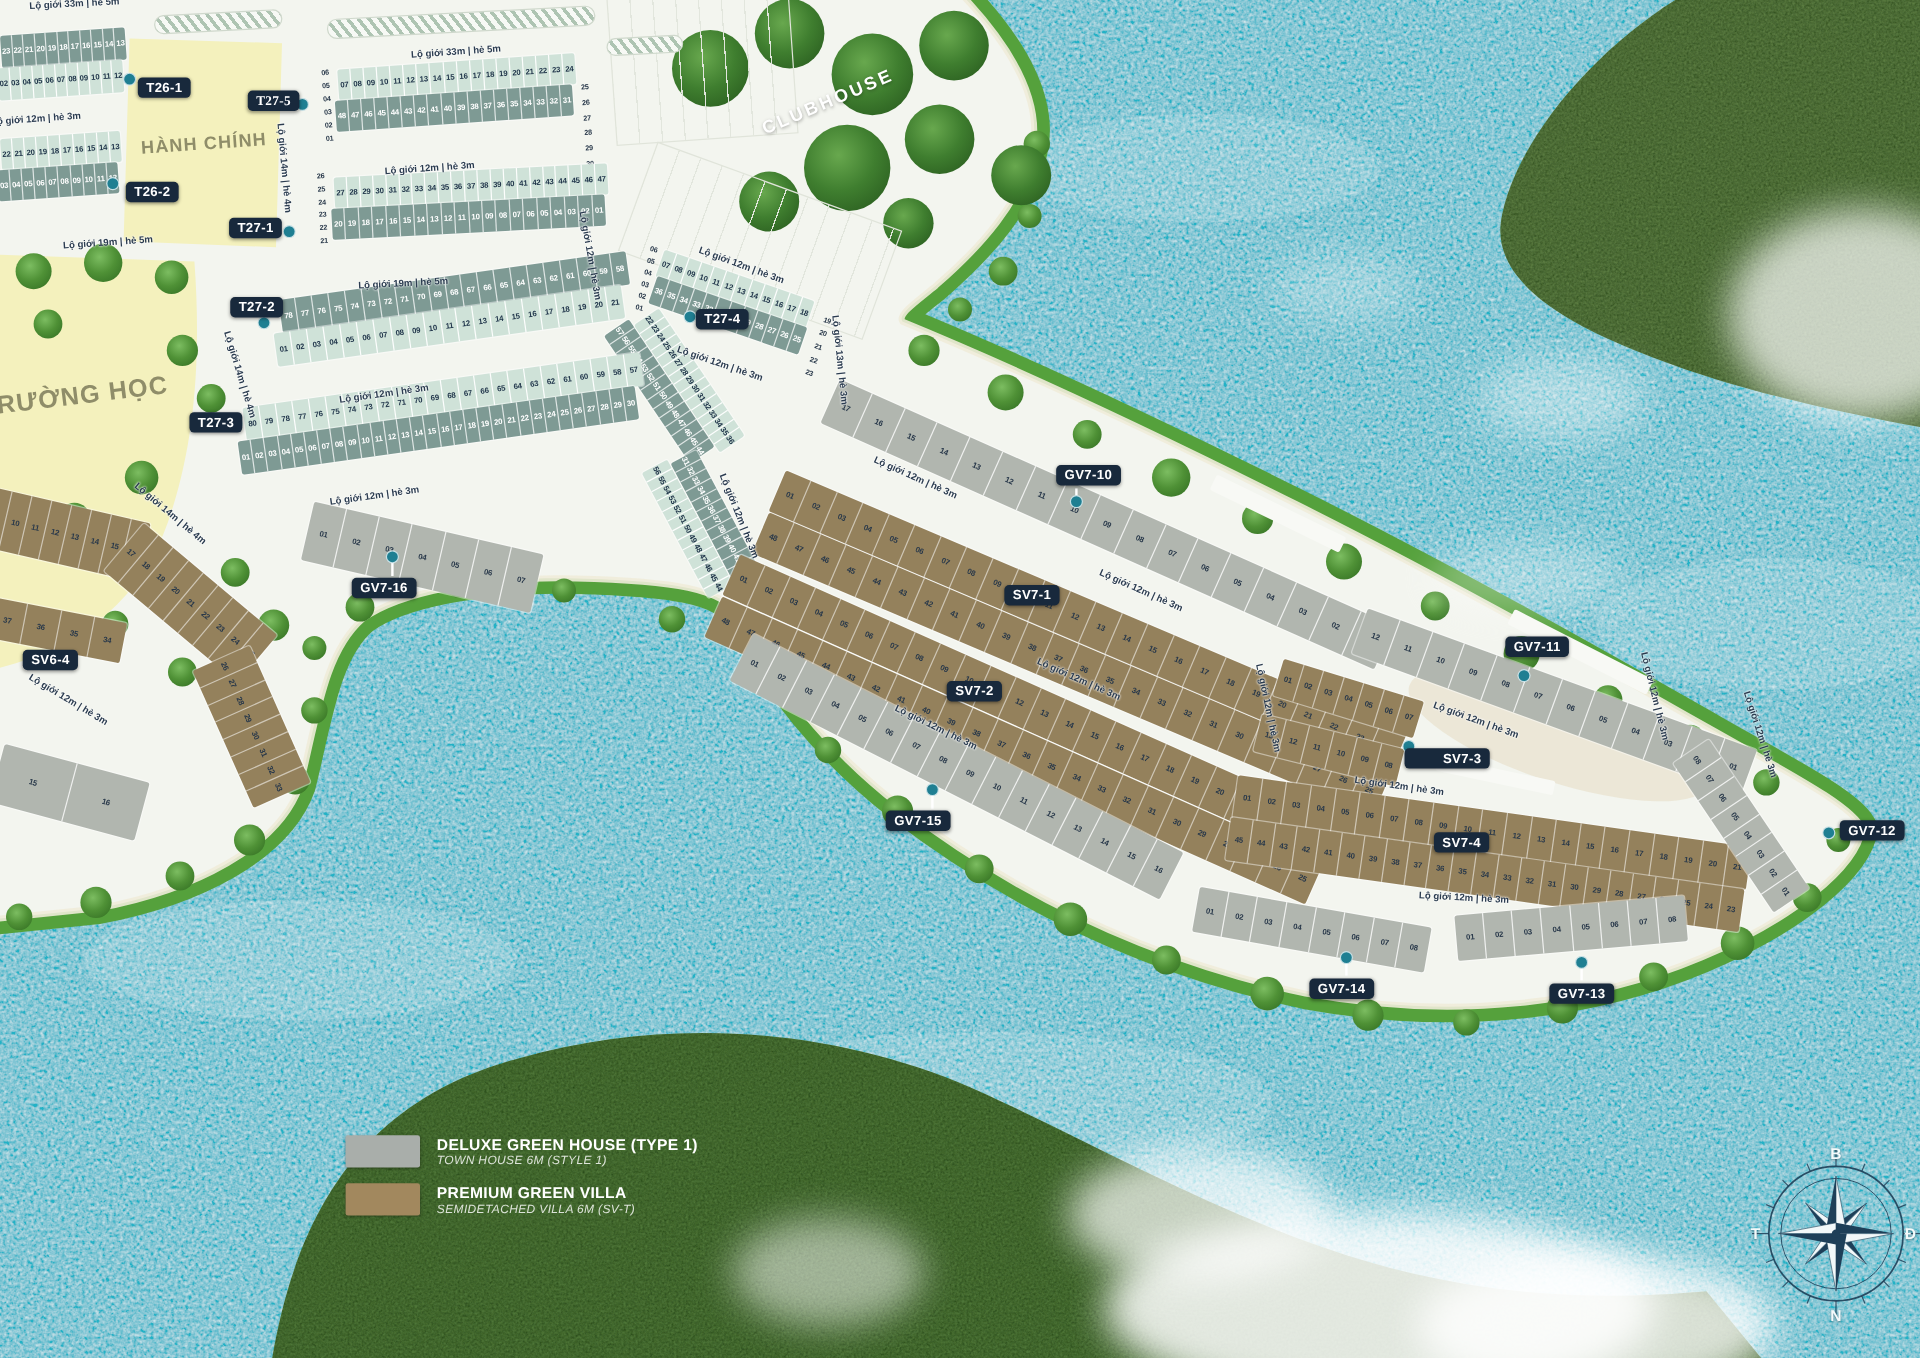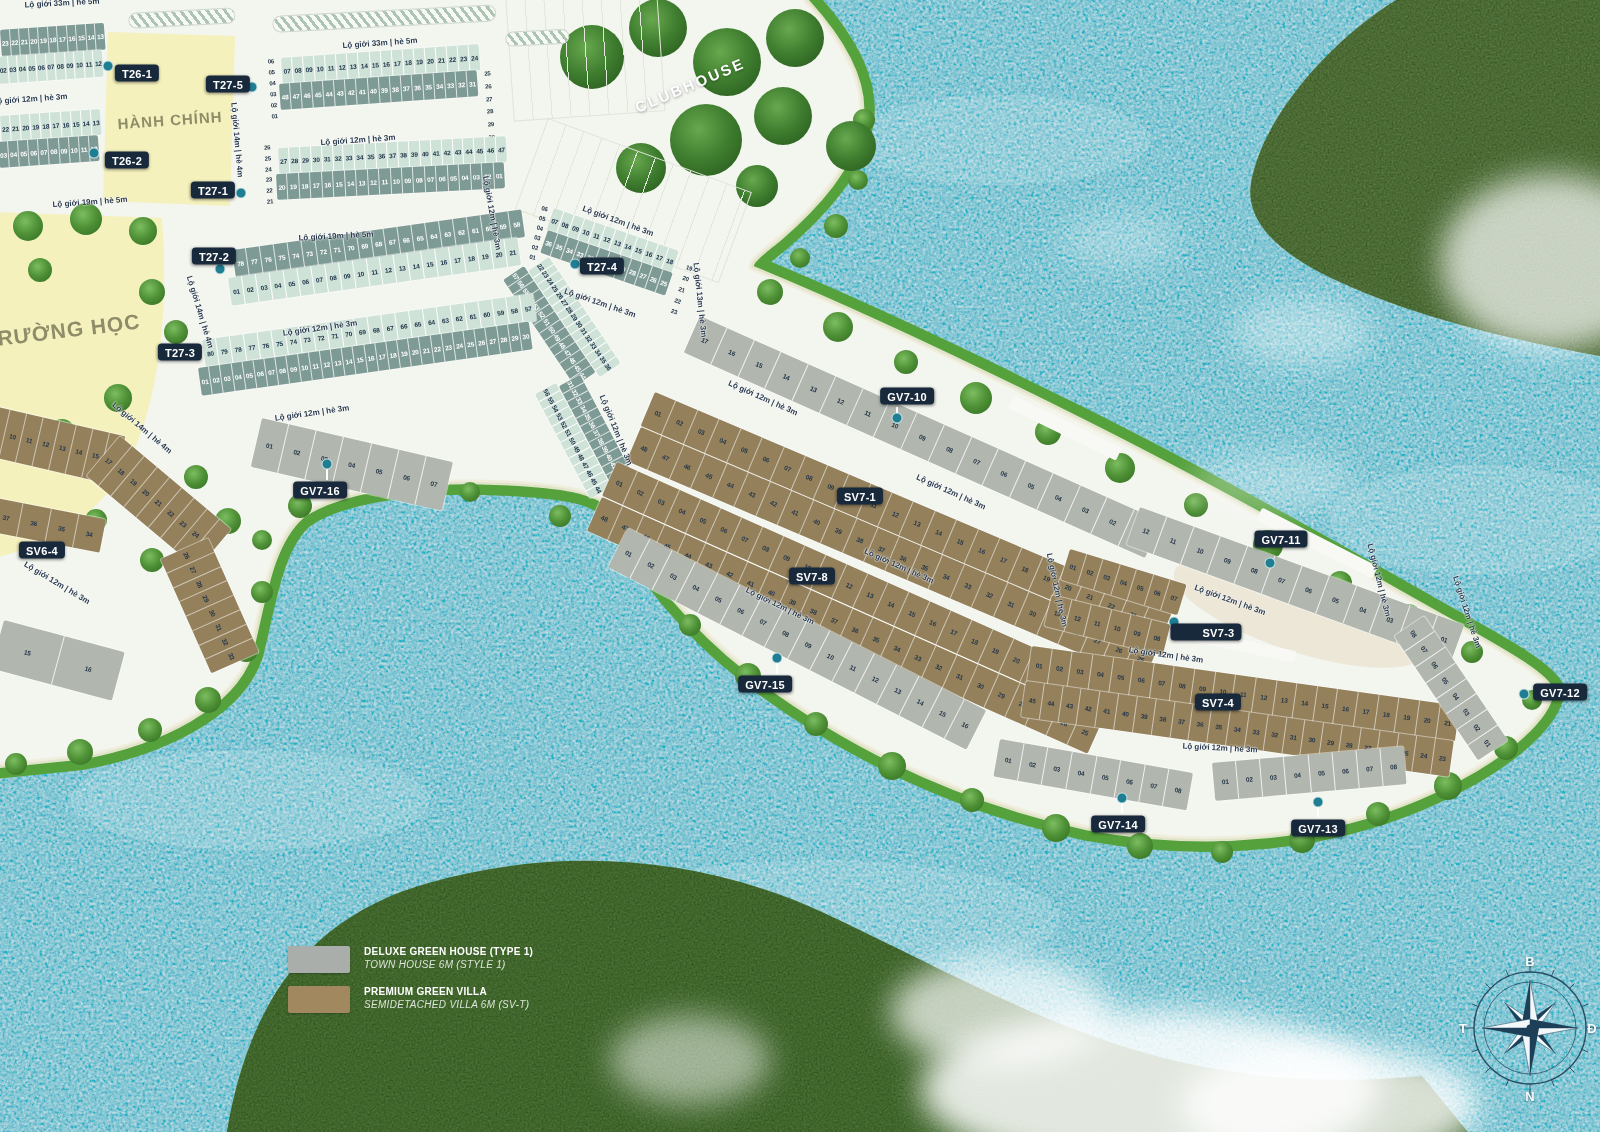--- a/index.html
+++ b/index.html
@@ -47,21 +47,21 @@
          box-shadow:0 1px 3px rgba(0,0,0,.4);letter-spacing:.3px;}
   .dot{position:absolute;width:9px;height:9px;border-radius:50%;background:#1f7f92;
        border:1px solid rgba(255,255,255,.75);transform:translate(-50%,-50%);}
   .stem{position:absolute;background:#fff;}
 
   
   #legend{position:absolute;left:288px;top:946px;}
   .legend-item{display:flex;align-items:flex-start;margin-bottom:13px;}
   .legend-sw{width:62px;height:27px;border-radius:2px;margin-right:14px;flex:none;
              box-shadow:0 1px 2px rgba(0,0,0,.25);}
-  .legend-tt{font-size:10px;font-weight:bold;color:#fff;letter-spacing:.3px;line-height:1.25;}
+  .legend-tt{font-size:13px;font-weight:bold;color:#fff;letter-spacing:.3px;line-height:1.25;}
   .legend-st{font-size:10px;font-style:italic;color:rgba(255,255,255,.82);letter-spacing:.3px;}
 
   
   #compass{position:absolute;left:1448px;top:946px;width:164px;height:164px;}
   .cdir{position:absolute;transform:translate(-50%,-50%);color:#f4fafb;font-weight:bold;
         font-size:13px;text-shadow:0 1px 2px rgba(0,20,30,.4);}
 </style>
 </head>
 <body>
 
@@ -927,30 +927,30 @@
       <div class="dot" style="left: 327px; top: 464px;"></div>
       <div class="dot" style="left: 897px; top: 418px;"></div>
       <div class="dot" style="left: 777px; top: 658px;"></div>
       <div class="dot" style="left: 1174px; top: 622px;"></div>
       <div class="dot" style="left: 1270px; top: 563px;"></div>
       <div class="dot" style="left: 1524px; top: 694px;"></div>
       <div class="dot" style="left: 1122px; top: 798px;"></div>
       <div class="dot" style="left: 1318px; top: 802px;"></div>
       <div class="badge" style="left: 137px; top: 73px;">T26-1</div>
       <div class="badge" style="left: 127px; top: 160px;">T26-2</div>
-      <div class="badge" style="left: 228px; top: 84px;">T27-5</div>
+      <div class="badge" style="left: 228px; top: 84px; font-family: Liberation Serif, serif;">T27-5</div>
       <div class="badge" style="left: 213px; top: 190px;">T27-1</div>
       <div class="badge" style="left: 192px; top: 256px; margin-left: 22px;">T27-2</div>
       <div class="badge" style="left: 180px; top: 352px;">T27-3</div>
       <div class="badge" style="left: 602px; top: 266px;">T27-4</div>
       <div class="badge" style="left: 42px; top: 550px;">SV6-4</div>
       <div class="badge" style="left: 320px; top: 490px;">GV7-16</div>
       <div class="badge" style="left: 907px; top: 396px;">GV7-10</div>
       <div class="badge" style="left: 860px; top: 496px;">SV7-1</div>
-      <div class="badge" style="left: 812px; top: 576px;">SV7-8</div>
+      <div class="badge" style="left: 812px; top: 576px;">SV7-2</div>
       <div class="badge" style="left: 765px; top: 684px;">GV7-15</div>
       <div class="badge" style="left: 1206px; top: 632px; padding-left: 32px;">SV7-3</div>
       <div class="badge" style="left: 1281px; top: 539px;">GV7-11</div>
       <div class="badge" style="left: 1218px; top: 702px; text-align: right;">SV7-4</div>
       <div class="badge" style="left: 1560px; top: 692px;">GV7-12</div>
       <div class="badge" style="left: 1118px; top: 824px;">GV7-14</div>
       <div class="badge" style="left: 1318px; top: 828px;">GV7-13</div>
     </div>
 
   <div id="legend">

